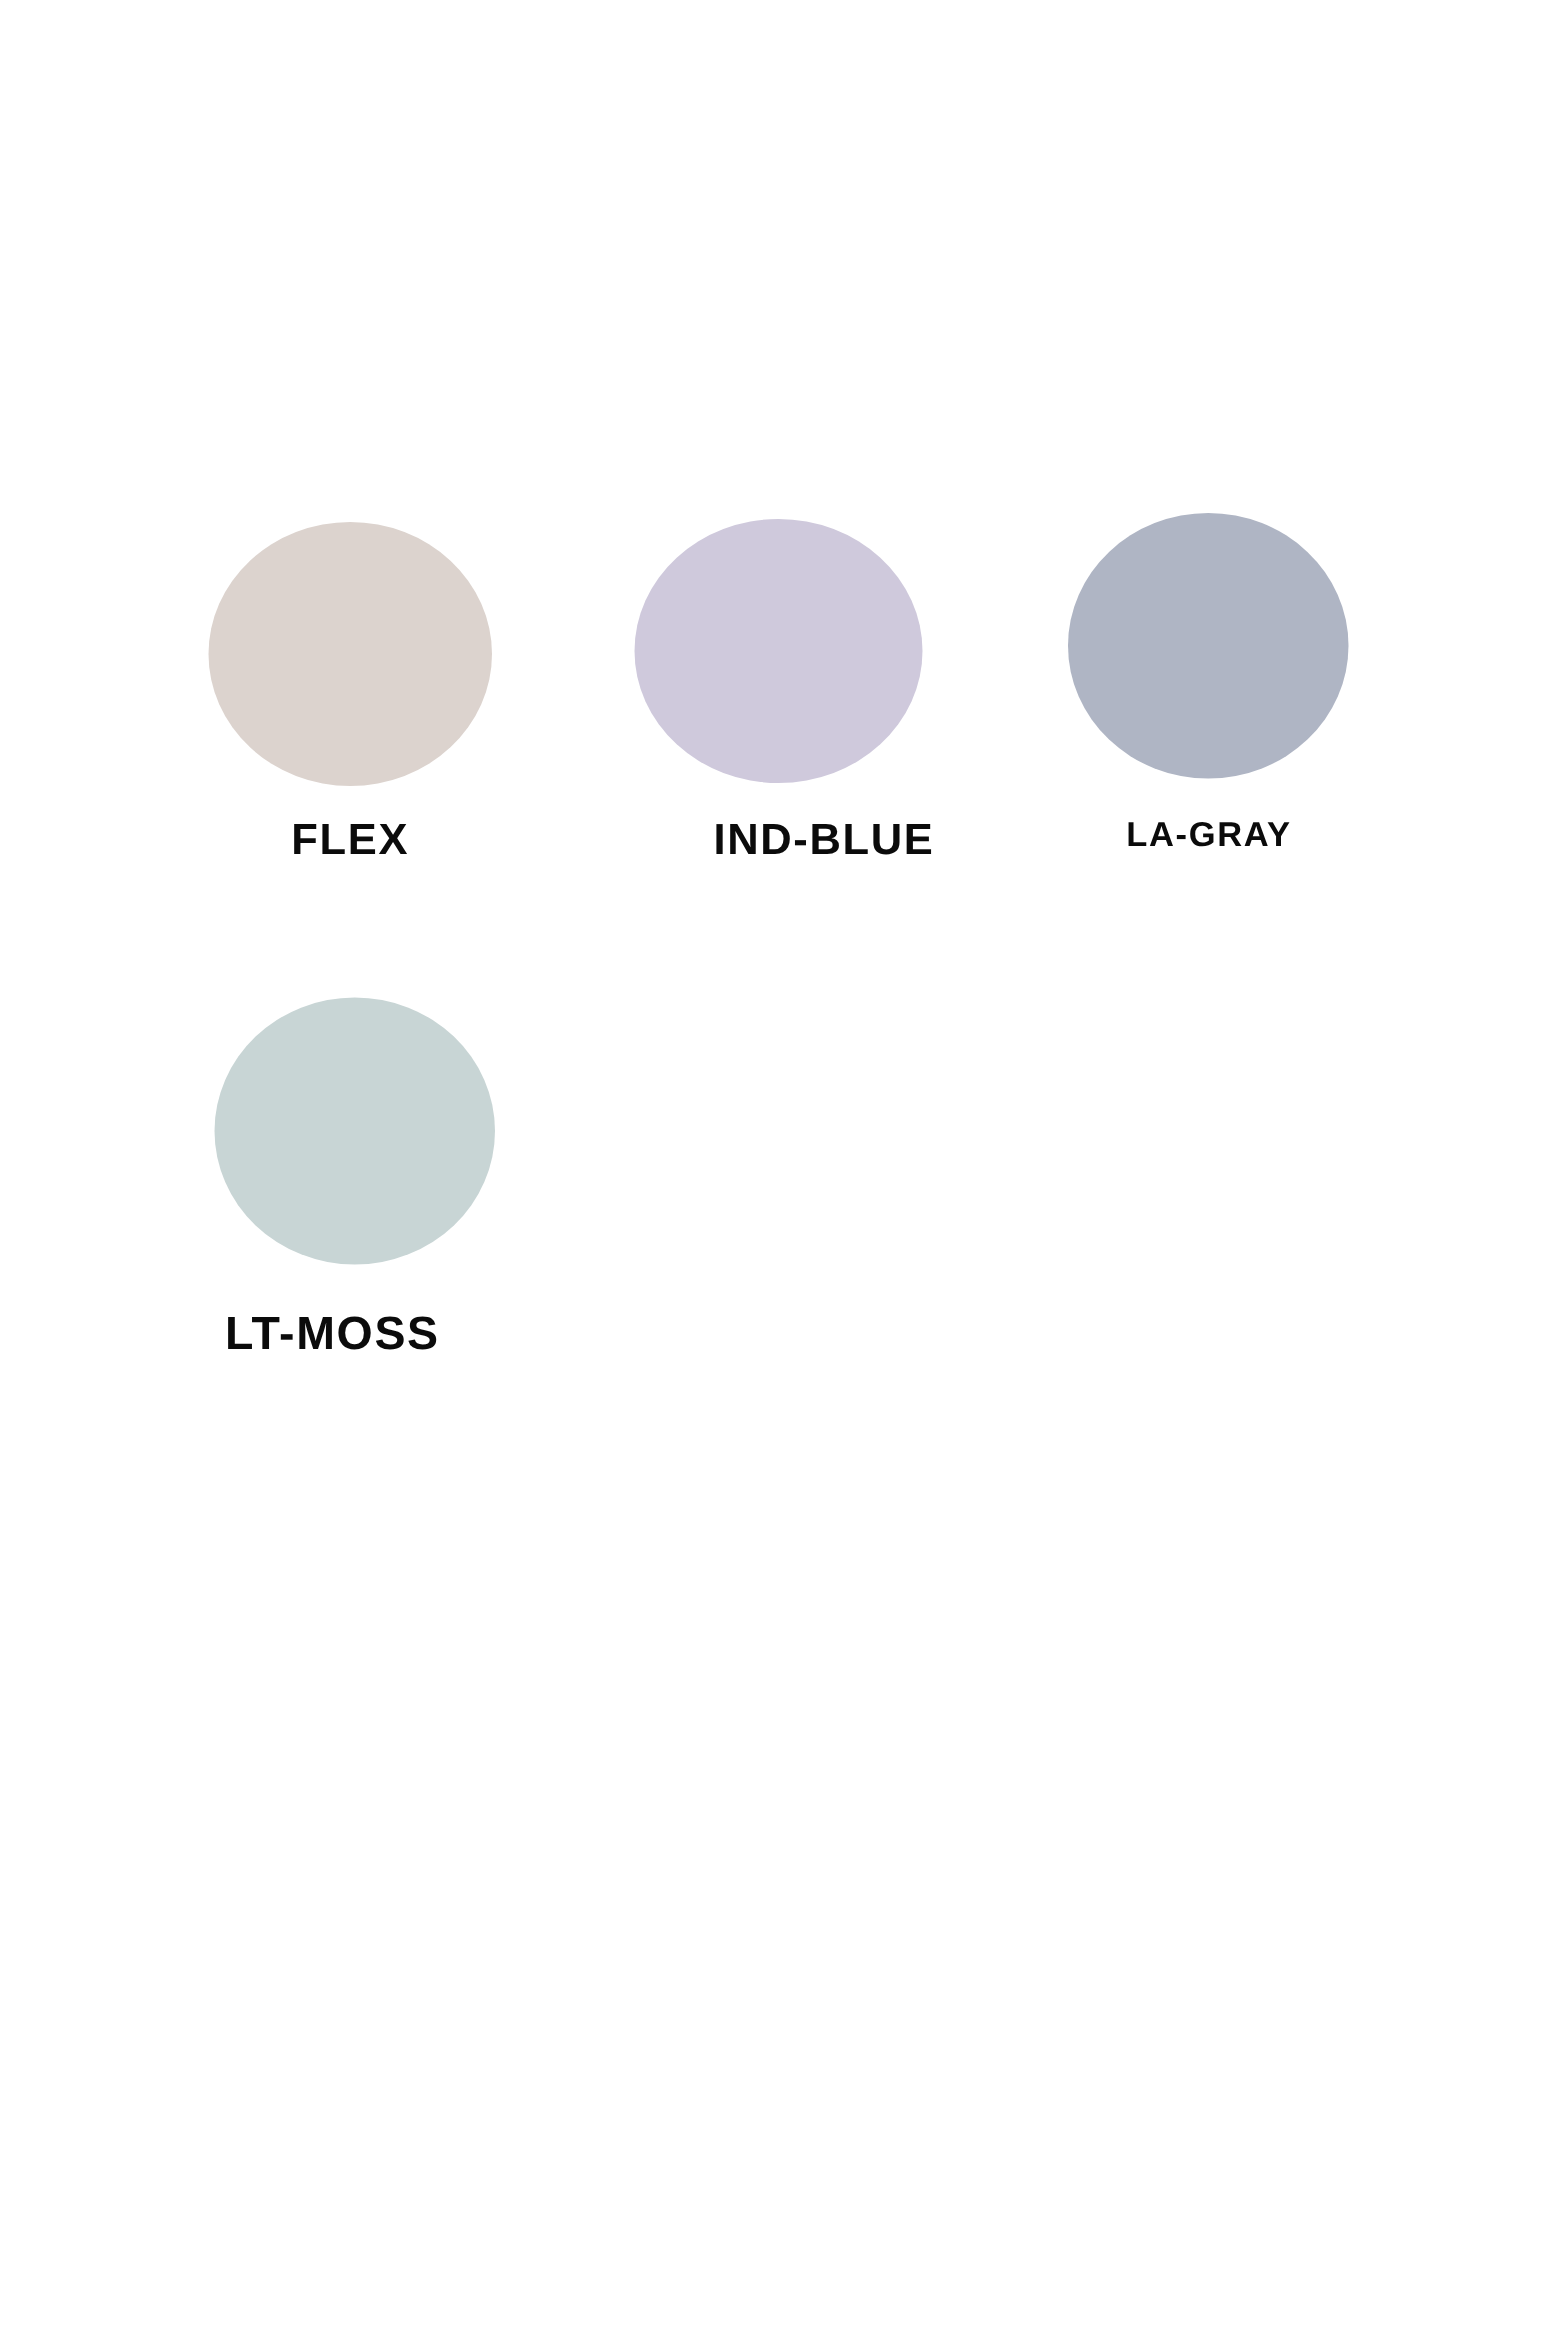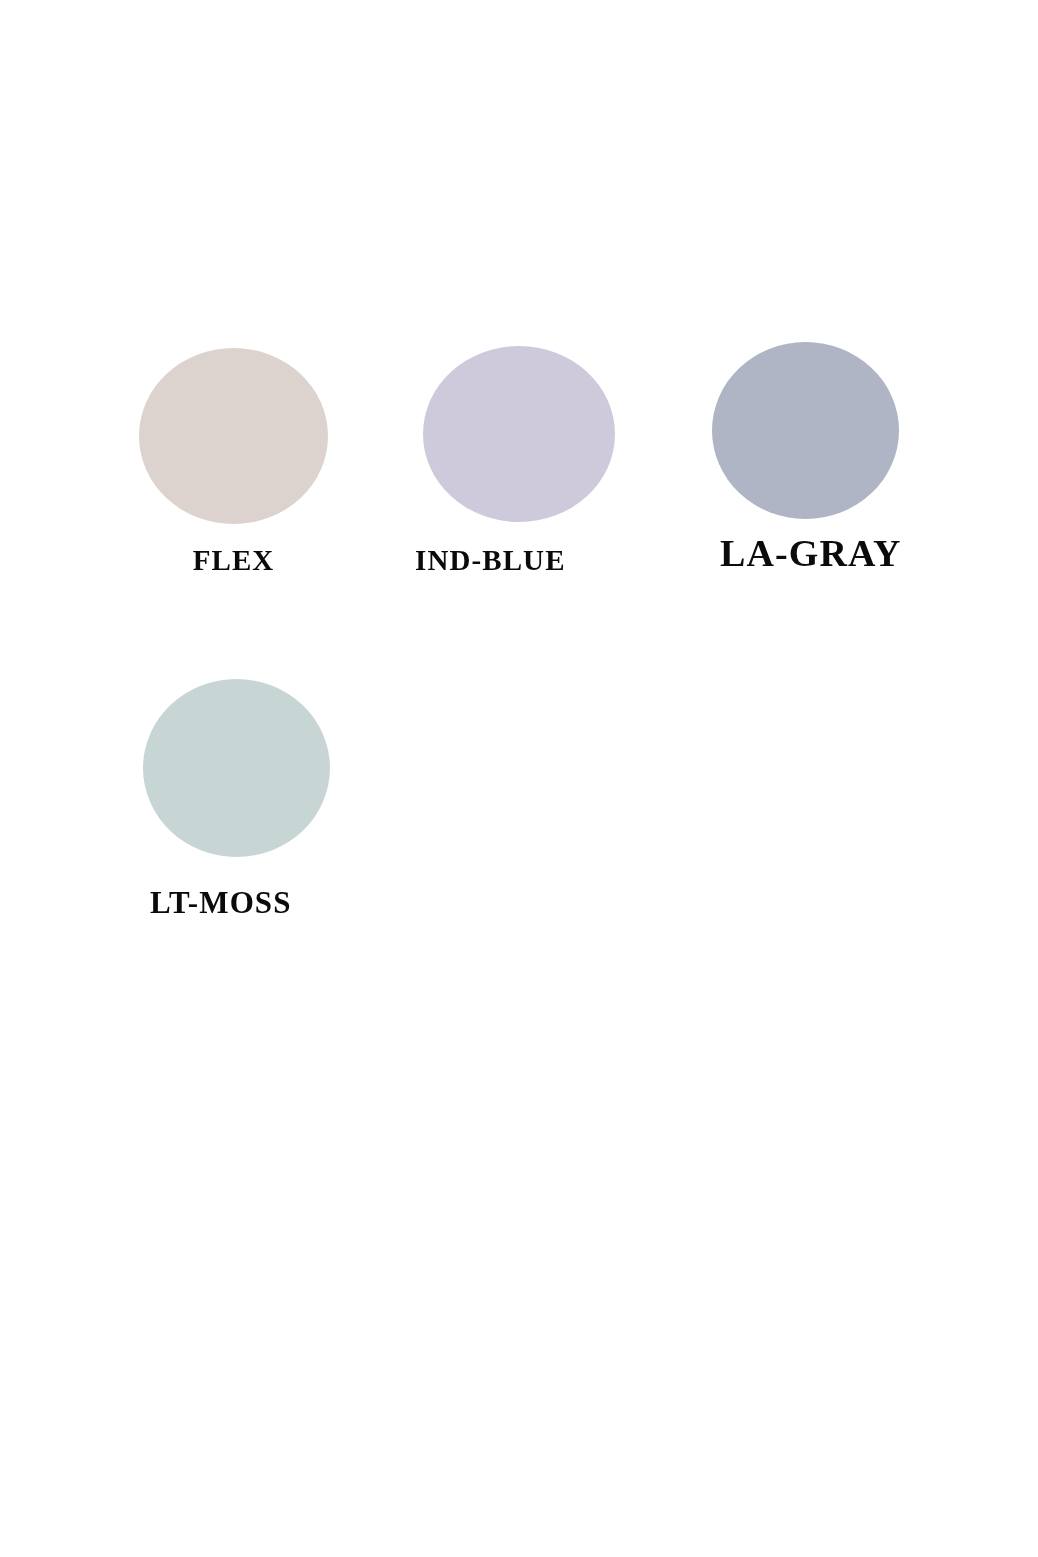--- a/index.html
+++ b/index.html
@@ -53,21 +53,21 @@
     height: 1557px;
   }
   .swatch {
     position: absolute;
   }
   .swatch-dot {
     border-radius: 50%;
     display: block;
   }
   .swatch-label {
-    font-family: Liberation Serif, serif;
+    font-family: Liberation Sans, sans-serif;
     font-weight: 700;
     color: #0b0b0b;
     letter-spacing: 1.1px;
     white-space: nowrap;
     text-transform: uppercase;
     line-height: 1;
   }
 
   
   .sw-1 { left: 139px; top: 348px; }
@@ -82,38 +82,38 @@
   }
 
   
   .sw-2 { left: 423px; top: 346px; }
   .sw-2 .swatch-dot { width: 192px; height: 176px; }
   .sw-2 .swatch-label {
     position: absolute;
     left: -8px;
     top: 200px;
     width: 208px;
-    text-align: left;
+    text-align: right;
     font-size: 29px;
   }
 
   
   .sw-3 { left: 712px; top: 342px; }
   .sw-3 .swatch-dot { width: 187px; height: 177px; }
   .sw-3 .swatch-label {
     position: absolute;
     left: 8px;
-    top: 192px;
+    top: 203px;
     width: 172px;
-    text-align: left;
-    font-size: 38px;
+    text-align: center;
+    font-size: 23px;
   }
 
   
-  .sw-4 { left: 143px; top: 679px; }
+  .sw-4 { left: 143px; top: 665px; }
   .sw-4 .swatch-dot { width: 187px; height: 178px; }
   .sw-4 .swatch-label {
     position: absolute;
     left: 7px;
     top: 208px;
     width: 240px;
     text-align: left;
     font-size: 31px;
   }
 </style>

